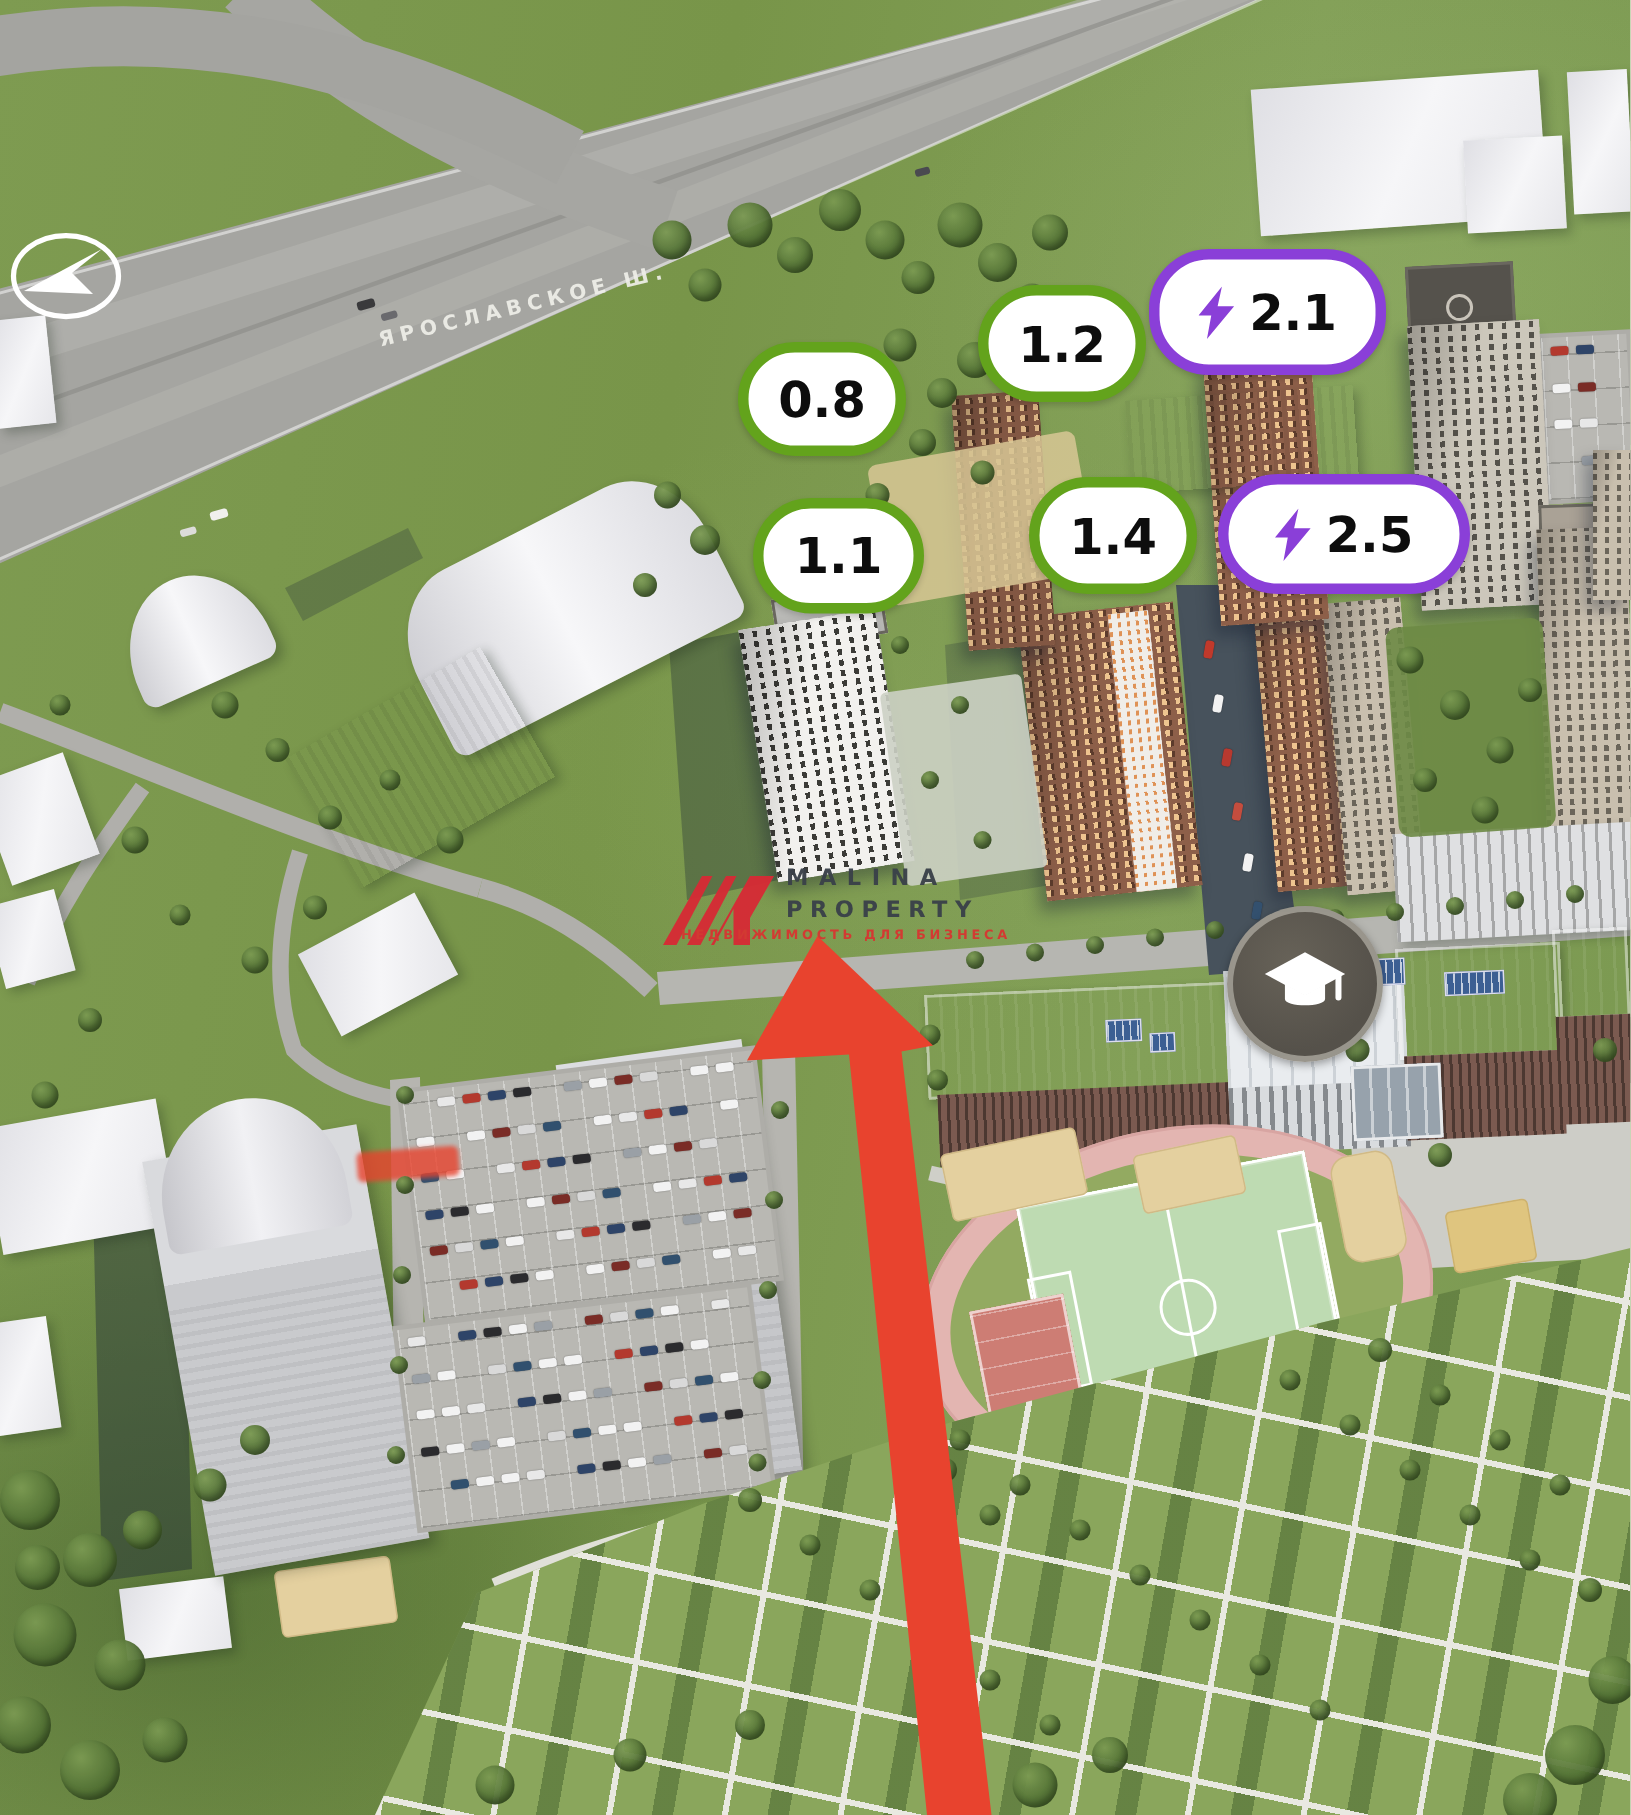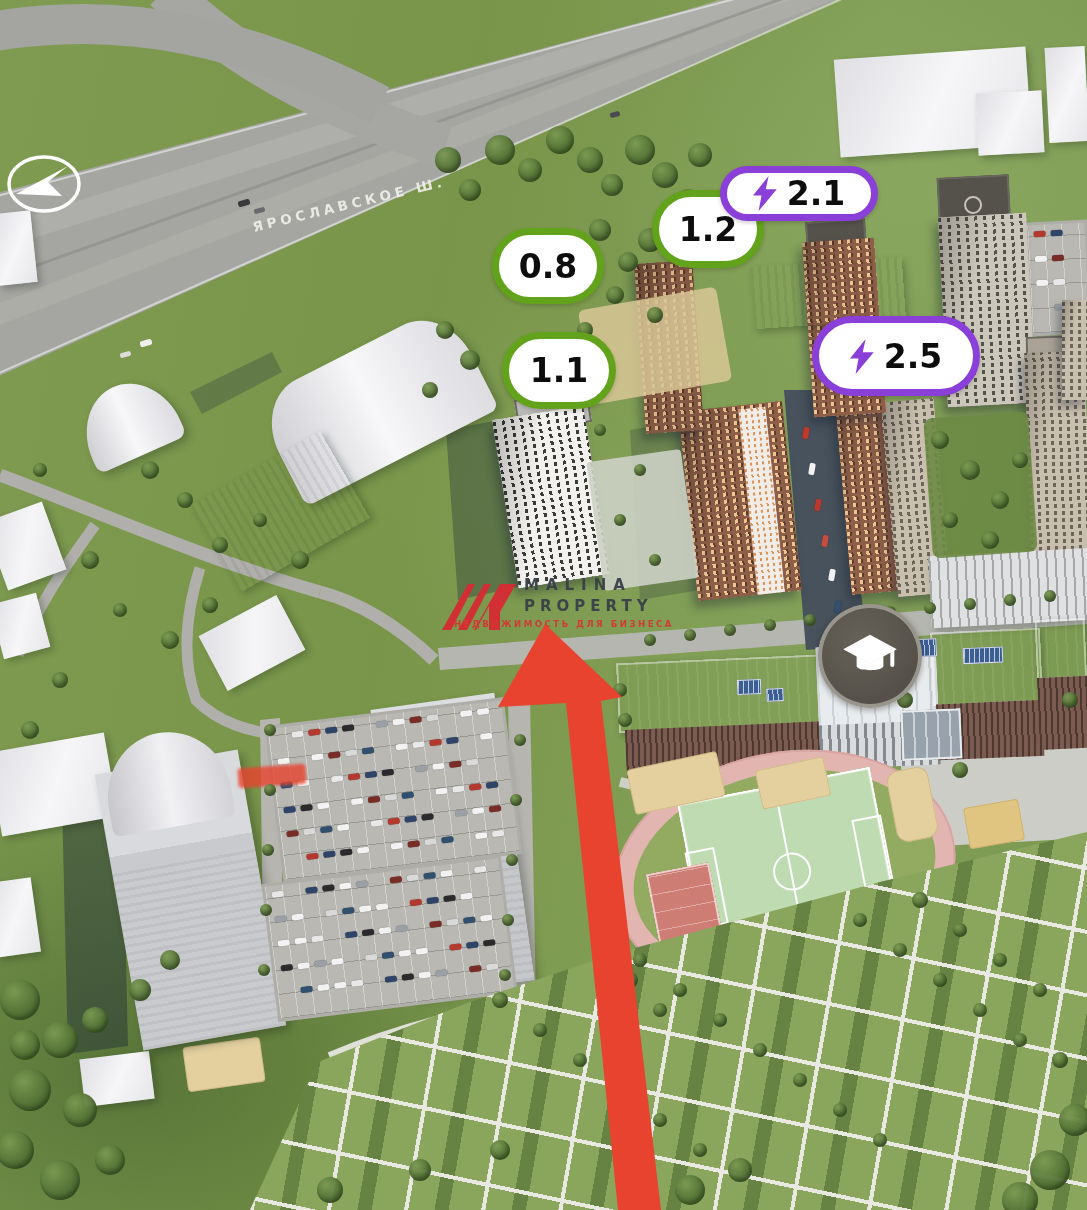--- a/index.html
+++ b/index.html
@@ -372,28 +372,31 @@
     <div class="brand b2">PROPERTY</div>
     <div class="tag">НЕДВИЖИМОСТЬ ДЛЯ БИЗНЕСА</div>
   </div>
 
   <div class="badge green" style="left:492px;top:228px;width:112px;height:76px">
     <span>0.8</span>
   </div>
   <div class="badge green" style="left:652px;top:190px;width:112px;height:78px">
     <span>1.2</span>
   </div>
-  <div class="badge purple" style="left:720px;top:166px;width:158px;height:55px">
+  <div class="badge purple" style="left:766px;top:166px;width:158px;height:84px">
     <svg width="25" height="35" viewBox="0 0 20 28">
       <path d="M12.5 0 L0 15.5 H6.8 L4.5 28 L19 10.5 H10.2 Z" fill="var(--bolt-purple,#8a3fd8)"></path>
     </svg>
     <span>2.1</span>
   </div>
   <div class="badge green" style="left:502px;top:332px;width:114px;height:77px">
     <span>1.1</span>
+  </div>
+  <div class="badge green" style="left:686px;top:318px;width:112px;height:78px">
+    <span>1.4</span>
   </div>
   <div class="badge purple" style="left:812px;top:316px;width:168px;height:80px">
     <svg width="25" height="35" viewBox="0 0 20 28">
       <path d="M12.5 0 L0 15.5 H6.8 L4.5 28 L19 10.5 H10.2 Z" fill="var(--bolt-purple,#8a3fd8)"></path>
     </svg>
     <span>2.5</span>
   </div>
 
   <div class="iconwrap" style="left:4px;top:150px">
     <svg width="82" height="70" viewBox="0 0 82 70">

